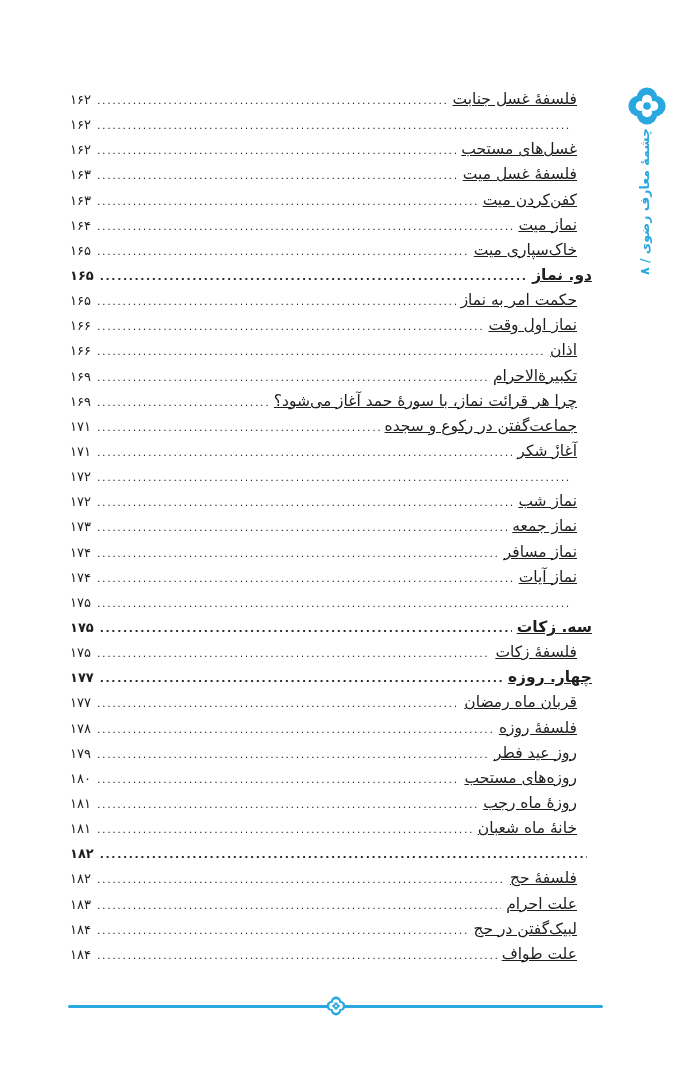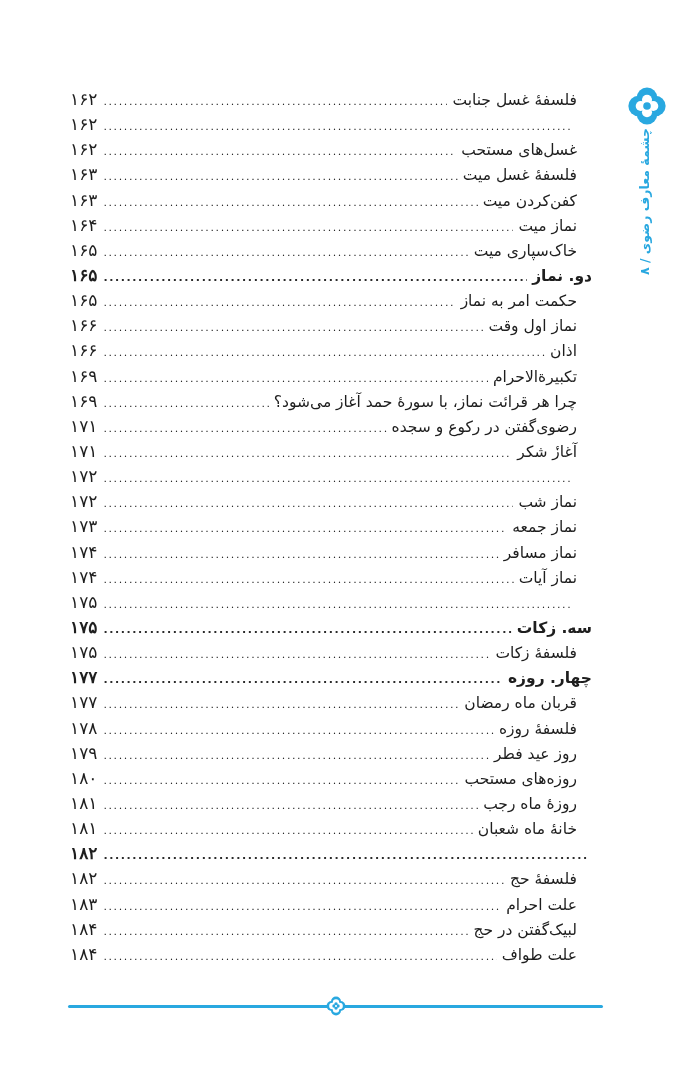--- a/index.html
+++ b/index.html
@@ -12,30 +12,30 @@
   .page { position:relative; width:700px; height:1088px; overflow:hidden; background:#fff; }
 
   
   .toc { position:absolute; top:87px; left:70px; width:522px; }
   .row {
     display:flex; direction:rtl; align-items:baseline;
     height:25.15px; line-height:25.15px; font-size:15.5px; color:var(--ink);
   }
   .row.entry { padding-right:15px; }
   .row.section { font-weight:bold; }
-  .row .title { white-space:nowrap; }
+  .row .title { white-space:nowrap;text-decoration:underline; }
   .row .leader {
     flex:1 1 auto; overflow:hidden; white-space:nowrap;
     margin:0 5px 0 6px; direction:ltr; text-align:left;
     font-size:11px; line-height:25.15px; letter-spacing:1.6px; color:var(--dots);
   }
   .row .leader::after {
     content:"................................................................................................................................................................";
   }
-  .row .pagenum { white-space:nowrap; font-size:17px;font-family:Liberation Serif, serif; }
+  .row .pagenum { white-space:nowrap; font-size:13px; }
 
   
   .logo { position:absolute; top:87px; left:628px; width:38px; height:38px; }
   .brand-anchor { position:absolute; top:128px; left:637px; width:0; height:0; }
   .brand-text {
     position:absolute; top:0; right:0;
     transform-origin:top right; transform:rotate(-90deg);
     white-space:nowrap; direction:rtl;
     color:var(--accent); font-size:12.5px; font-weight:bold; letter-spacing:0.2px;
   }
@@ -131,21 +131,21 @@
       <span class="title">تکبیرةالاحرام</span>
       <span class="leader"></span>
       <span class="pagenum">۱۶۹</span>
     </div>
       <div class="row entry">
       <span class="title">چرا هر قرائت نماز، با سورهٔ حمد آغاز می‌شود؟</span>
       <span class="leader"></span>
       <span class="pagenum">۱۶۹</span>
     </div>
       <div class="row entry">
-      <span class="title">رضوی‌گفتن در رکوع و سجده</span>
+      <span class="title">جماعت‌گفتن در رکوع و سجده</span>
       <span class="leader"></span>
       <span class="pagenum">۱۷۱</span>
     </div>
       <div class="row entry">
       <span class="title">آغازٔ شکر</span>
       <span class="leader"></span>
       <span class="pagenum">۱۷۱</span>
     </div>
       <div class="row entry">
       <span class="leader"></span>

